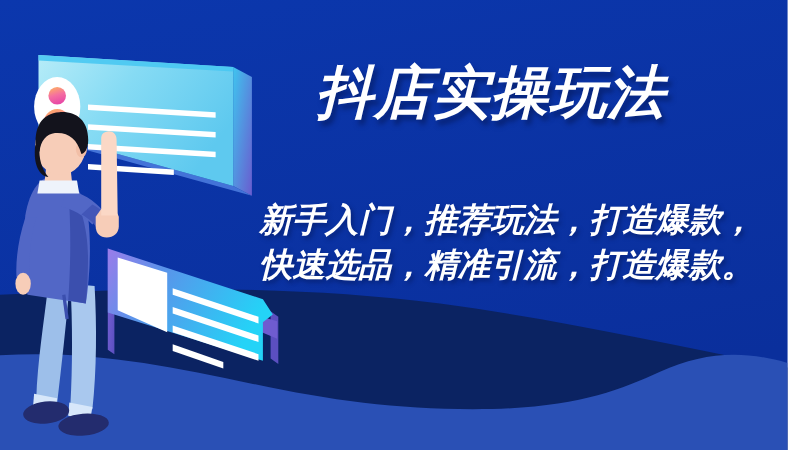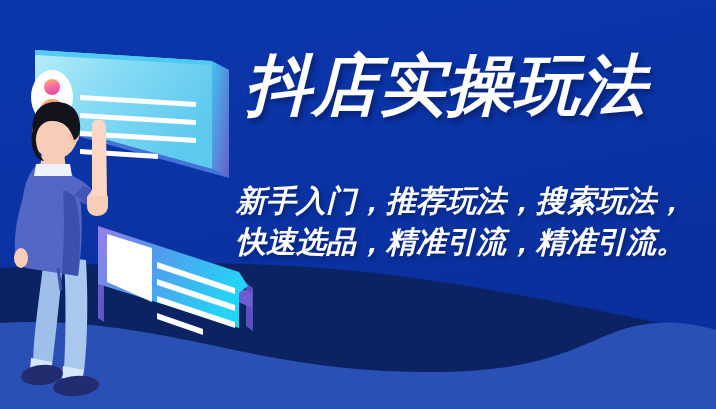--- a/index.html
+++ b/index.html
@@ -30,21 +30,21 @@
     width: 716px;
     height: 409px;
     pointer-events: none;
   }
   #title {
     position: absolute;
     left: 196px;
     top: 47px;
     width: 500px;
     text-align: center;
-    font-size: 66px;
+    font-size: 52px;
     line-height: 76px;
     font-weight: 800;
     font-style: italic;
     color: #ffffff;
     letter-spacing: 1px;
     white-space: nowrap;
     text-shadow: 3px 4px 5px rgba(3, 20, 78, 0.55);
   }
   #subtitle {
     position: absolute;
@@ -202,16 +202,16 @@
                  C81,133 78,139 74,140 C70,126 62,120 50,121
                  C42,122 37,128 36,138 Z" fill="#13131c"></path>
         <path d="M32,132 C30,150 36,160 44,161 C38,154 35,144 36,133 Z" fill="#13131c"></path>
       </g>
 
     </g>
   </svg>
 
   <div class="text-layer">
     <div id="title">抖店实操玩法</div>
-    <div id="subtitle">新手入门，推荐玩法，搜索玩法，快速选品，精准引流，精准引流。</div>
+    <div id="subtitle">新手入门，推荐玩法，打造爆款，快速选品，精准引流，打造爆款。</div>
   </div>
 
 </div>
 
 </body></html>

